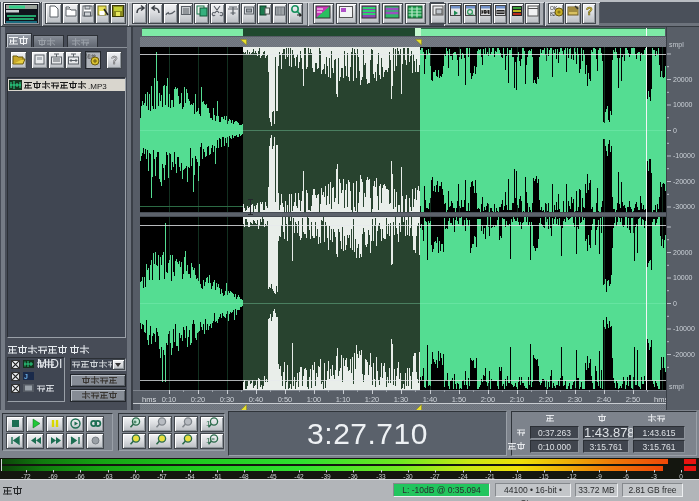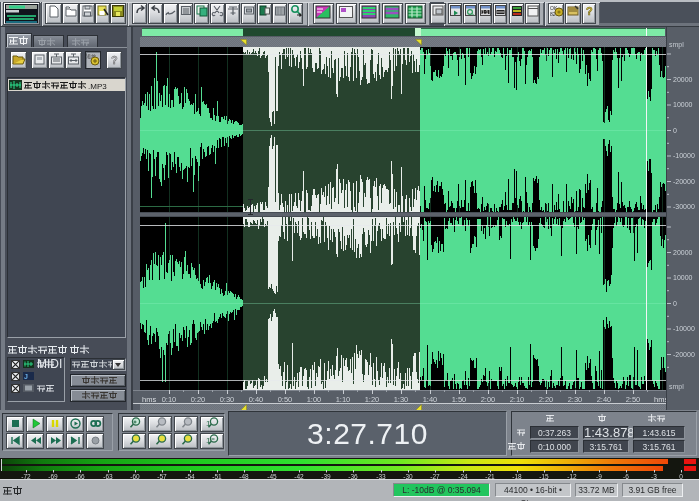--- a/index.html
+++ b/index.html
@@ -675,12 +675,12 @@
     <text x="26" y="8.5" font-size="6.5" fill="#cfd3d6" text-anchor="middle">-72</text>
   </svg>
 <div class="ab" style="left:0;top:479px;width:699px;height:22px;background:#b2b5b9;border-top:1px solid #d8dadd"></div>
 <svg style="position:absolute;left:3px;top:486px" width="20" height="10" viewBox="0 0 20 10">
     <path d="M0,1.5h9 M1,4.95h7 M0,8h9 M4.5,1.5v7 M1.5,3.5v3.6" stroke="#26282a" stroke-width="1.0" fill="none"></path>
     <path d="M10,2.5h9 M11.5,2.5v5 M17.5,2.5v5 M11.5,7.5h6 M14.5,0v9" stroke="#26282a" stroke-width="1.0" fill="none"></path>
   </svg>
 <div class="ab" style="left:393px;top:483px;width:97px;height:14px;background:#22c55e;border-top:1px solid #85898d;border-left:1px solid #85898d;border-bottom:1px solid #eceef0;border-right:1px solid #eceef0;font-size:8.5px;color:#2a2c2e;text-align:center;line-height:13px">L: -10dB @ 0:35.094</div>
 <div class="ab" style="left:495px;top:483px;width:76px;height:14px;background:#c3c6c9;border-top:1px solid #85898d;border-left:1px solid #85898d;border-bottom:1px solid #eceef0;border-right:1px solid #eceef0;font-size:8.5px;color:#2a2c2e;text-align:center;line-height:13px">44100 • 16-bit • Stereo</div>
 <div class="ab" style="left:575px;top:483px;width:43px;height:14px;background:#c3c6c9;border-top:1px solid #85898d;border-left:1px solid #85898d;border-bottom:1px solid #eceef0;border-right:1px solid #eceef0;font-size:8.5px;color:#2a2c2e;text-align:center;line-height:13px">33.72 MB</div>
-<div class="ab" style="left:622px;top:483px;width:61px;height:14px;background:#c3c6c9;border-top:1px solid #85898d;border-left:1px solid #85898d;border-bottom:1px solid #eceef0;border-right:1px solid #eceef0;font-size:8.5px;color:#2a2c2e;text-align:center;line-height:13px">3.91 GB free</div>
+<div class="ab" style="left:622px;top:483px;width:61px;height:14px;background:#c3c6c9;border-top:1px solid #85898d;border-left:1px solid #85898d;border-bottom:1px solid #eceef0;border-right:1px solid #eceef0;font-size:8.5px;color:#2a2c2e;text-align:center;line-height:13px">2.81 GB free</div>
 </body></html>

